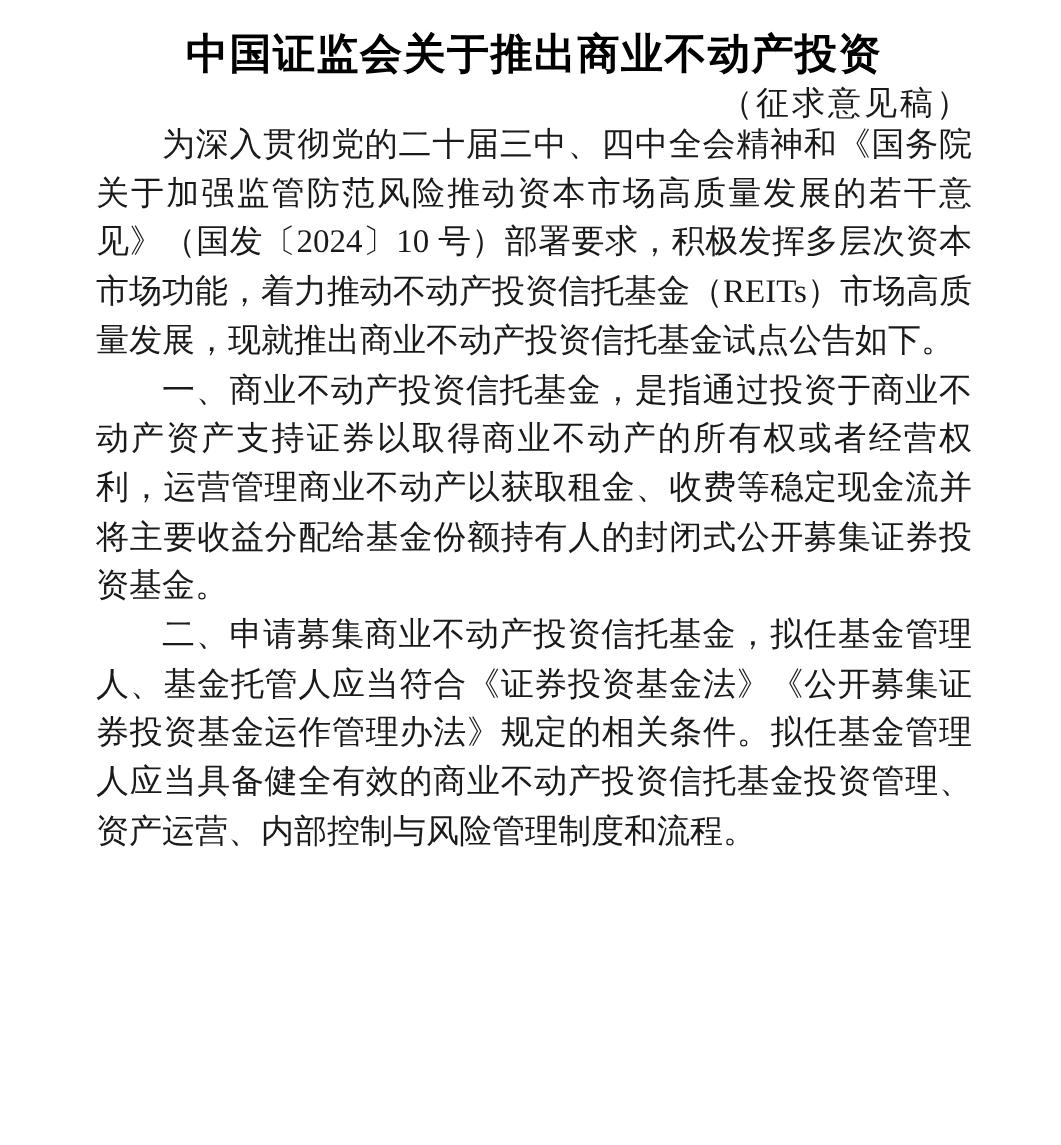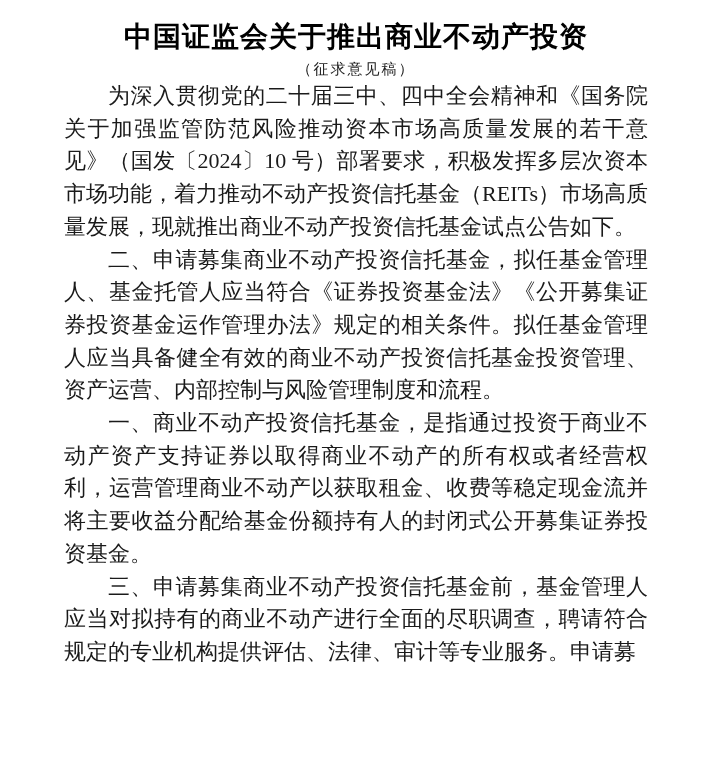--- a/index.html
+++ b/index.html
@@ -26,23 +26,23 @@
     font-size: 28px;
     line-height: 37px;
     letter-spacing: 1px;
     color: #000000;
   }
   .doc-title .title-line {
     display: block;
   }
   .doc-subtitle {
     margin-top: 3px;
-    text-align: center;
+    text-align: right;
     font-family: "Liberation Serif", "DejaVu Serif", serif;
-    font-size: 15px;
+    font-size: 22px;
     line-height: 22px;
     letter-spacing: 2px;
     color: #1a1a1a;
   }
   .doc-body {
     font-family: "Liberation Serif", "DejaVu Serif", serif;
     font-size: 22px;
     line-height: 32.7px;
     text-align: justify;
     text-justify: inter-ideograph;
@@ -60,17 +60,16 @@
 
 <div class="page">
   <h1 class="doc-title">
     <span class="title-line">中国证监会关于推出商业不动产投资</span>
   </h1>
 
   <div class="doc-subtitle">（征求意见稿）</div>
 
   <div class="doc-body">
     <p>为深入贯彻党的二十届三中、四中全会精神和《国务院关于加强监管防范风险推动资本市场高质量发展的若干意见》（国发〔2024〕10 号）部署要求，积极发挥多层次资本市场功能，着力推动不动产投资信托基金（REITs）市场高质量发展，现就推出商业不动产投资信托基金试点公告如下。</p>
+    <p>一、商业不动产投资信托基金，是指通过投资于商业不动产资产支持证券以取得商业不动产的所有权或者经营权利，运营管理商业不动产以获取租金、收费等稳定现金流并将主要收益分配给基金份额持有人的封闭式公开募集证券投资基金。</p>
     <p>二、申请募集商业不动产投资信托基金，拟任基金管理人、基金托管人应当符合《证券投资基金法》《公开募集证券投资基金运作管理办法》规定的相关条件。拟任基金管理人应当具备健全有效的商业不动产投资信托基金投资管理、资产运营、内部控制与风险管理制度和流程。</p>
-    <p>一、商业不动产投资信托基金，是指通过投资于商业不动产资产支持证券以取得商业不动产的所有权或者经营权利，运营管理商业不动产以获取租金、收费等稳定现金流并将主要收益分配给基金份额持有人的封闭式公开募集证券投资基金。</p>
-    <p>三、申请募集商业不动产投资信托基金前，基金管理人应当对拟持有的商业不动产进行全面的尽职调查，聘请符合规定的专业机构提供评估、法律、审计等专业服务。申请募</p>
   </div>
 </div>
 
 </body></html>

